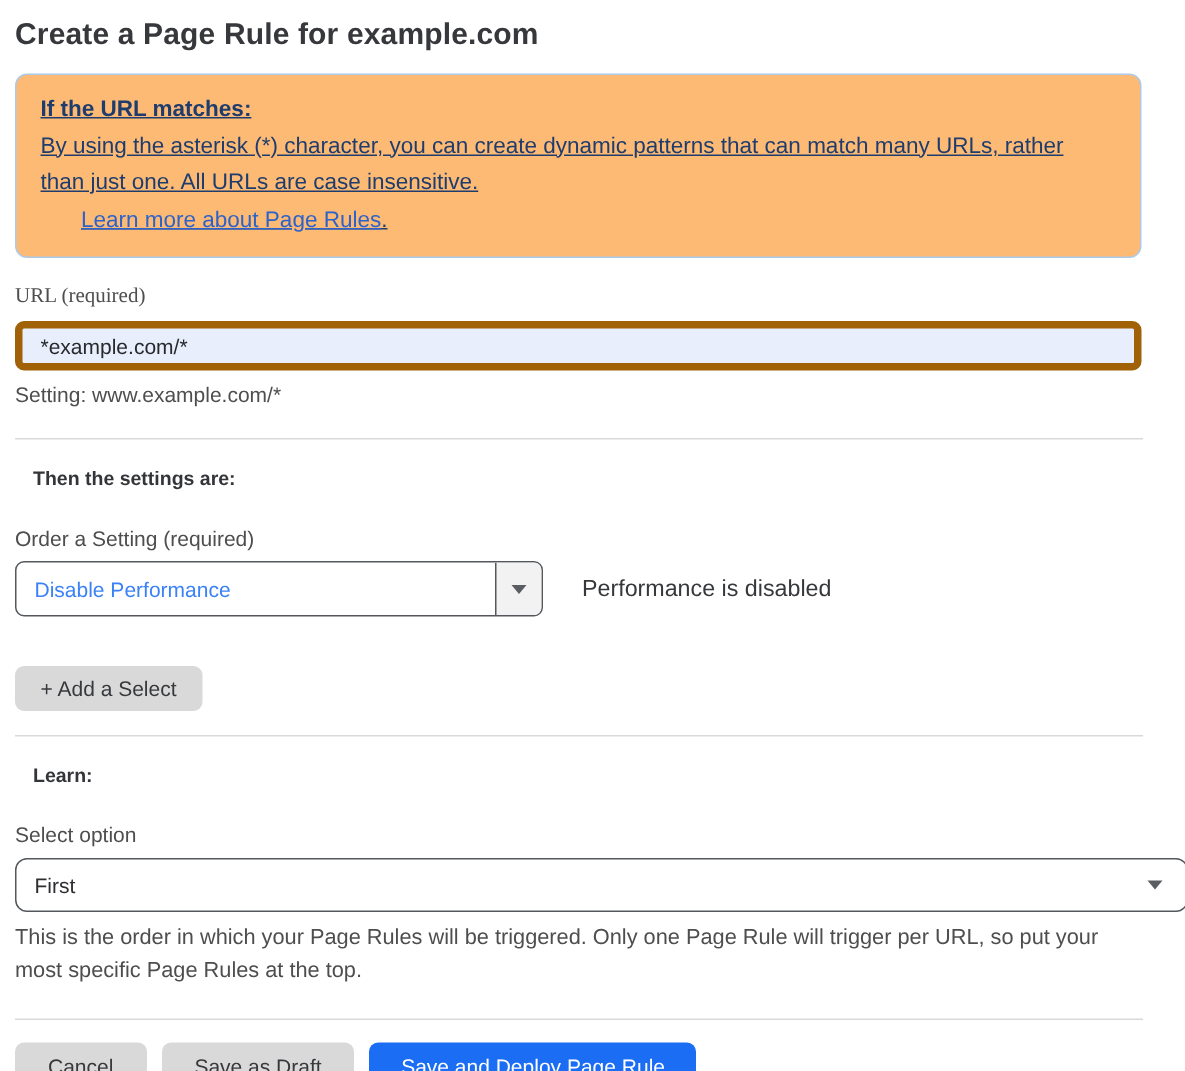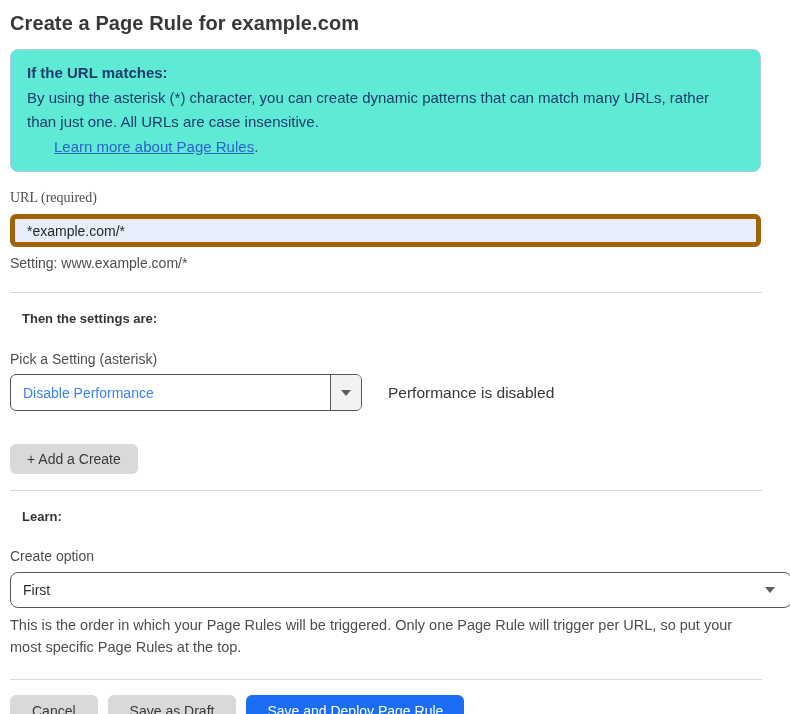--- a/index.html
+++ b/index.html
@@ -15,27 +15,28 @@
   }
   h1.page-title {
     font-size: 20px;
     font-weight: 700;
     color: #36383b;
     letter-spacing: 0.1px;
   }
   
   .info-box {
     margin-top: 14px;
-    background: #5eead4;
+    background: #fdba74;
     border: 1px solid #abc9e9;
     border-radius: 8px;
     padding: 11px 16px 12px 16px;
     color: #1e3c6d;
     font-size: 15px;
     line-height: 24.5px;
+    text-decoration: underline;
   }
   .info-heading { font-weight: 700; }
   .info-body { max-width: 705px; }
   .info-link {
     color: #2c62c9;
     text-decoration: underline;
     cursor: pointer;
     margin-left: 27px;
   }
   
@@ -206,39 +207,39 @@
   </div>
 
   <label class="field-label url-label">URL (required)</label>
   <input class="url-input" type="text" value="*example.com/*" style="">
   <div class="hint url-hint">Setting: www.example.com/*</div>
 
   <hr class="divider divider-1">
 
   <h2 class="section-heading">Then the settings are:</h2>
 
-  <label class="field-label picker-label">Pick a Setting (asterisk)</label>
+  <label class="field-label picker-label">Order a Setting (required)</label>
 
   <div class="setting-row">
     <div class="setting-select">
       <div class="setting-select-value">Disable Performance</div>
       <div class="setting-select-arrow">
         <span class="triangle-down"></span>
       </div>
     </div>
     <div class="setting-status">Performance is disabled</div>
   </div>
 
-  <button class="add-setting-btn">+ Add a Create</button>
+  <button class="add-setting-btn">+ Add a Select</button>
 
   <hr class="divider divider-2">
 
   <h2 class="section-heading">Learn:</h2>
 
-  <label class="field-label order-label">Create option</label>
+  <label class="field-label order-label">Select option</label>
 
   <div class="order-select">
     <span>First</span>
     <span class="triangle-down"></span>
   </div>
 
   <div class="hint order-hint">This is the order in which your Page Rules will be triggered. Only one Page Rule will trigger per URL, so put your most specific Page Rules at the top.</div>
 
   <hr class="divider divider-3">
 

